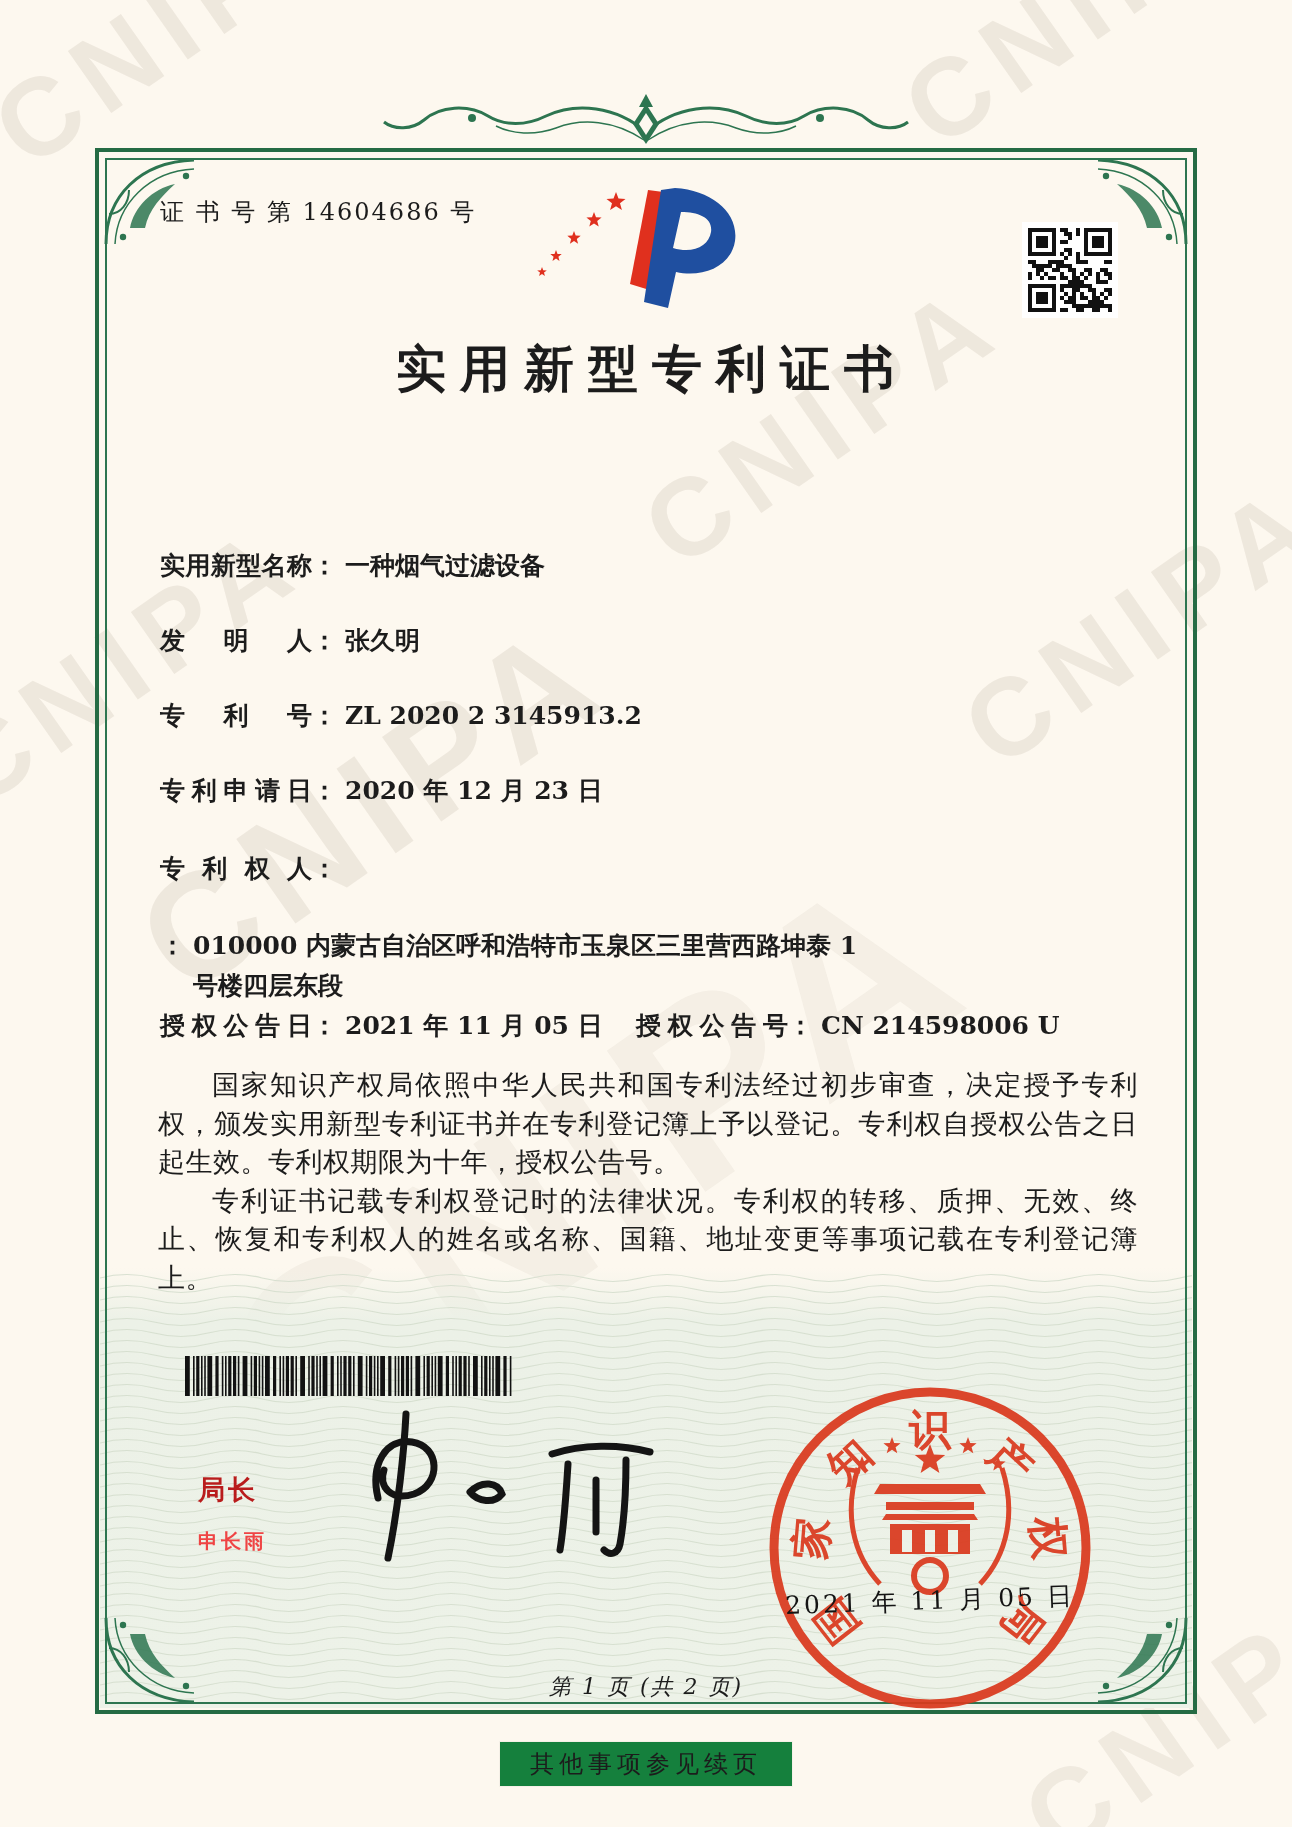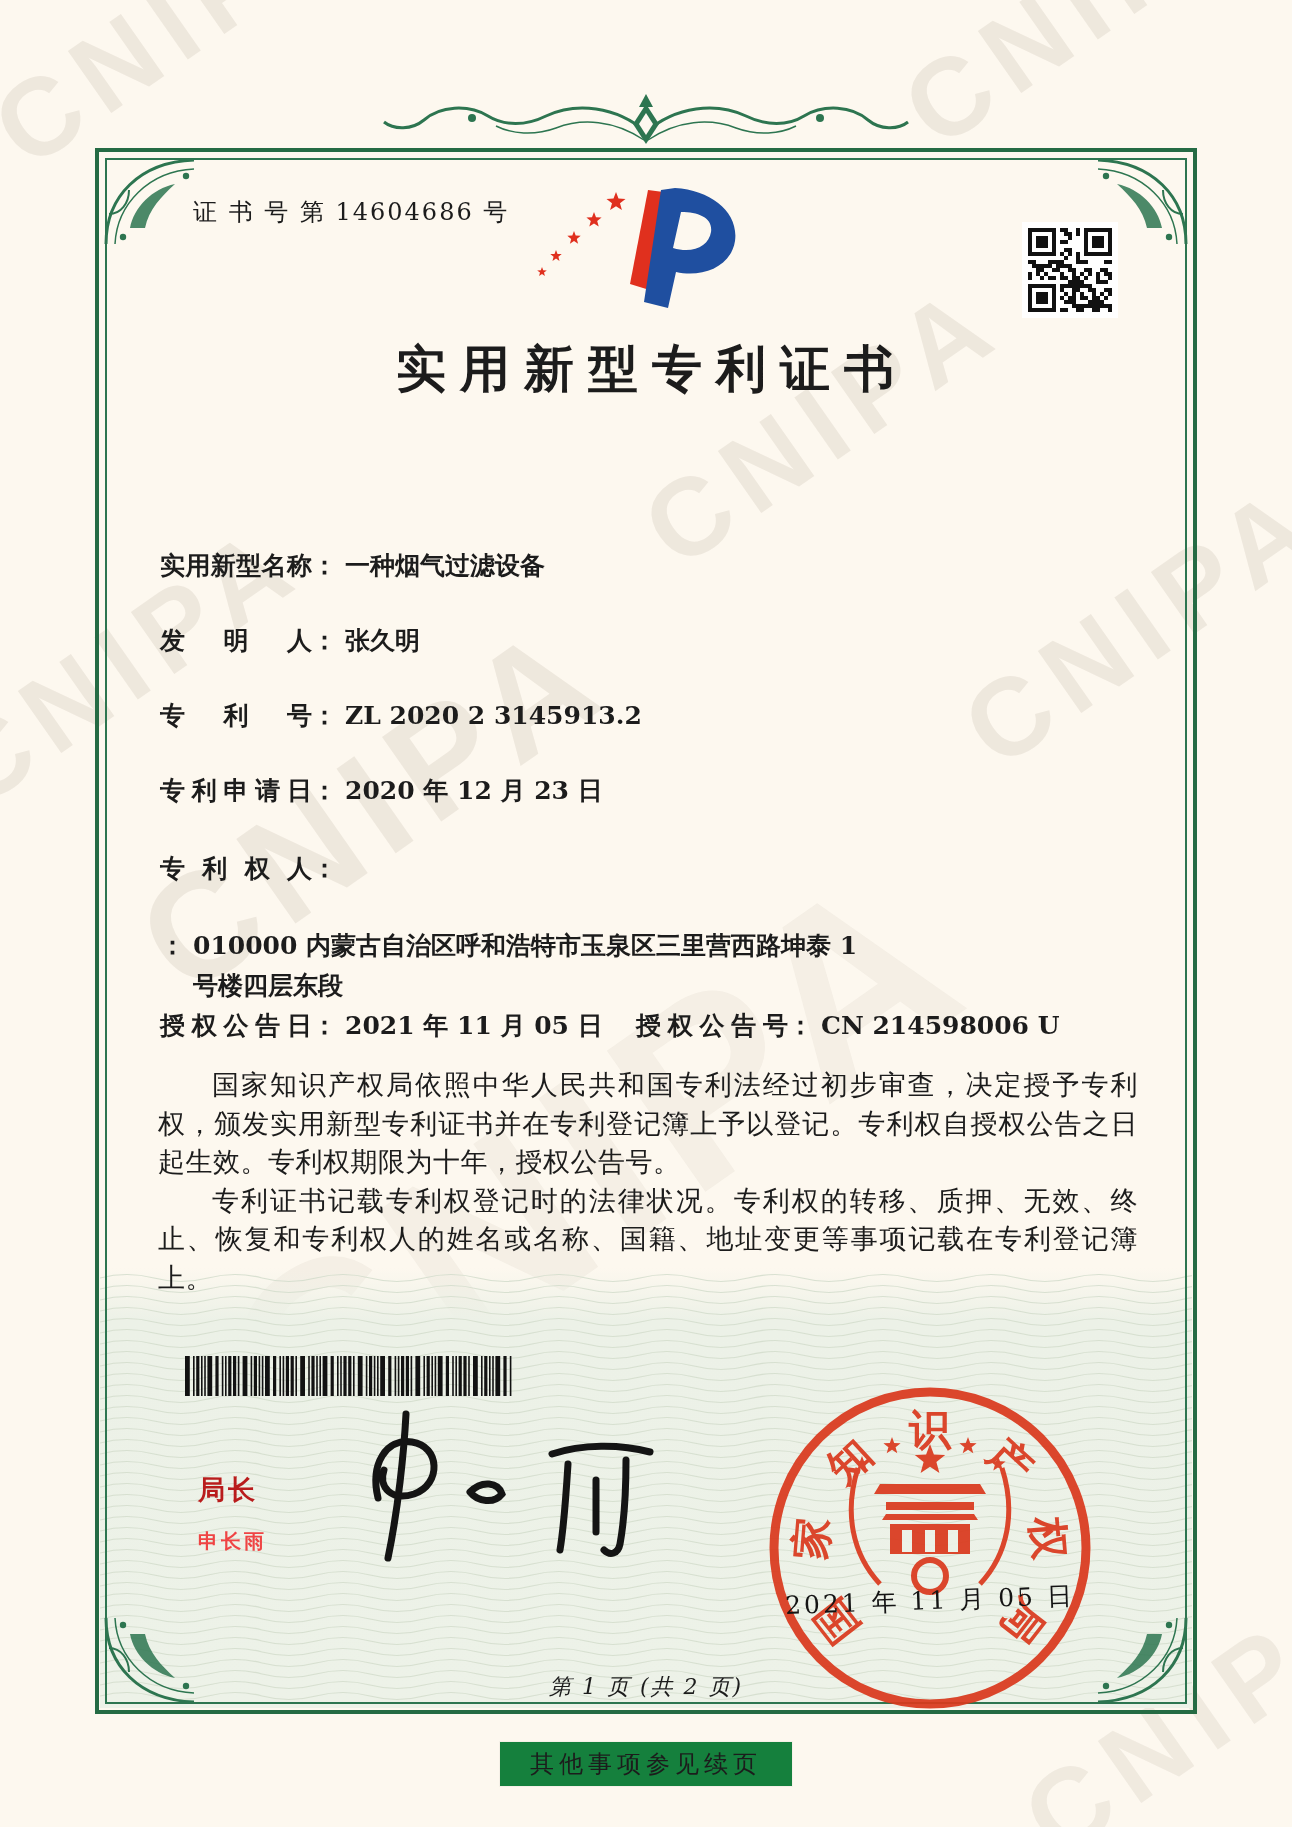--- a/index.html
+++ b/index.html
@@ -10,21 +10,21 @@
     font-family:"DejaVu Serif","Liberation Serif",serif; color:#1c1c1c;
   }
   .watermark {
     position:absolute; font-family:"Liberation Sans",sans-serif; font-weight:700;
     color:rgba(152,141,122,0.15); transform:rotate(-35deg); letter-spacing:14px;
     white-space:nowrap; pointer-events:none;
   }
   .frame-outer { position:absolute; left:95px; top:148px; width:1102px; height:1566px; border:4px solid #256b44; }
   .frame-inner { position:absolute; left:6px; top:6px; right:6px; bottom:6px; border:2px solid #2d7550; }
   .ornament { position:absolute; pointer-events:none; }
-  .cert-no { position:absolute; left:160px; top:196px; font-size:24px; letter-spacing:2px;margin-left:33px; }
+  .cert-no { position:absolute; left:160px; top:196px; font-size:24px; letter-spacing:2px; }
   .title { position:absolute; left:0; top:336px; width:100%; text-align:center;
            font-size:50px; font-weight:700; letter-spacing:14px;padding-left:12px; }
   .field { position:absolute; left:160px; font-size:25px; line-height:40px; display:flex;font-weight:bold; }
   .flabel { display:inline-block; width:152px; text-align:justify; text-align-last:justify; flex:0 0 152px; }
   .fcolon { display:inline-block; margin-right:8px; }
   .fvalue { display:inline-block; }
   .addr-value { width:678px; }
   .grant-right { left:636px;align-items:flex-end; }
   .body-text { position:absolute; left:158px; top:1066px; width:980px;
                font-size:27px; line-height:38.5px; text-align:justify; letter-spacing:0.5px; }

